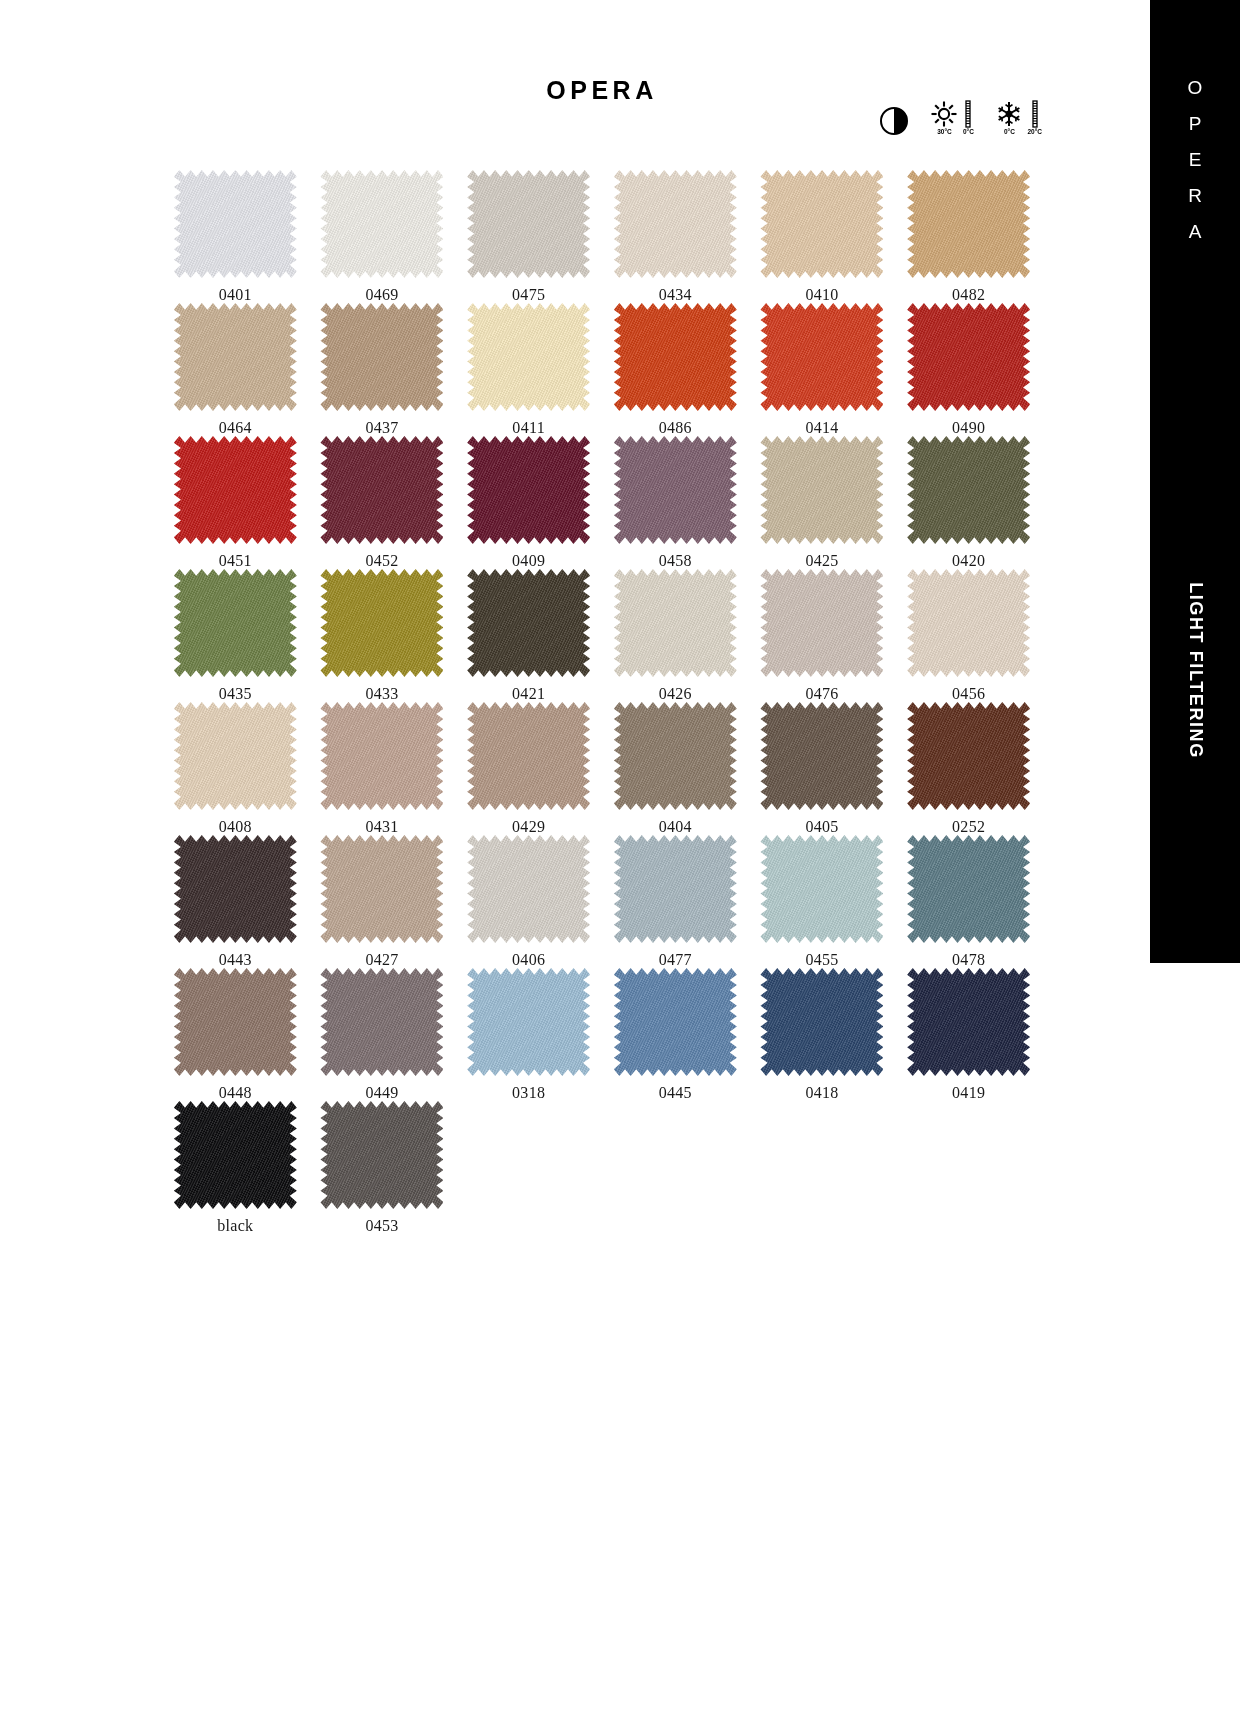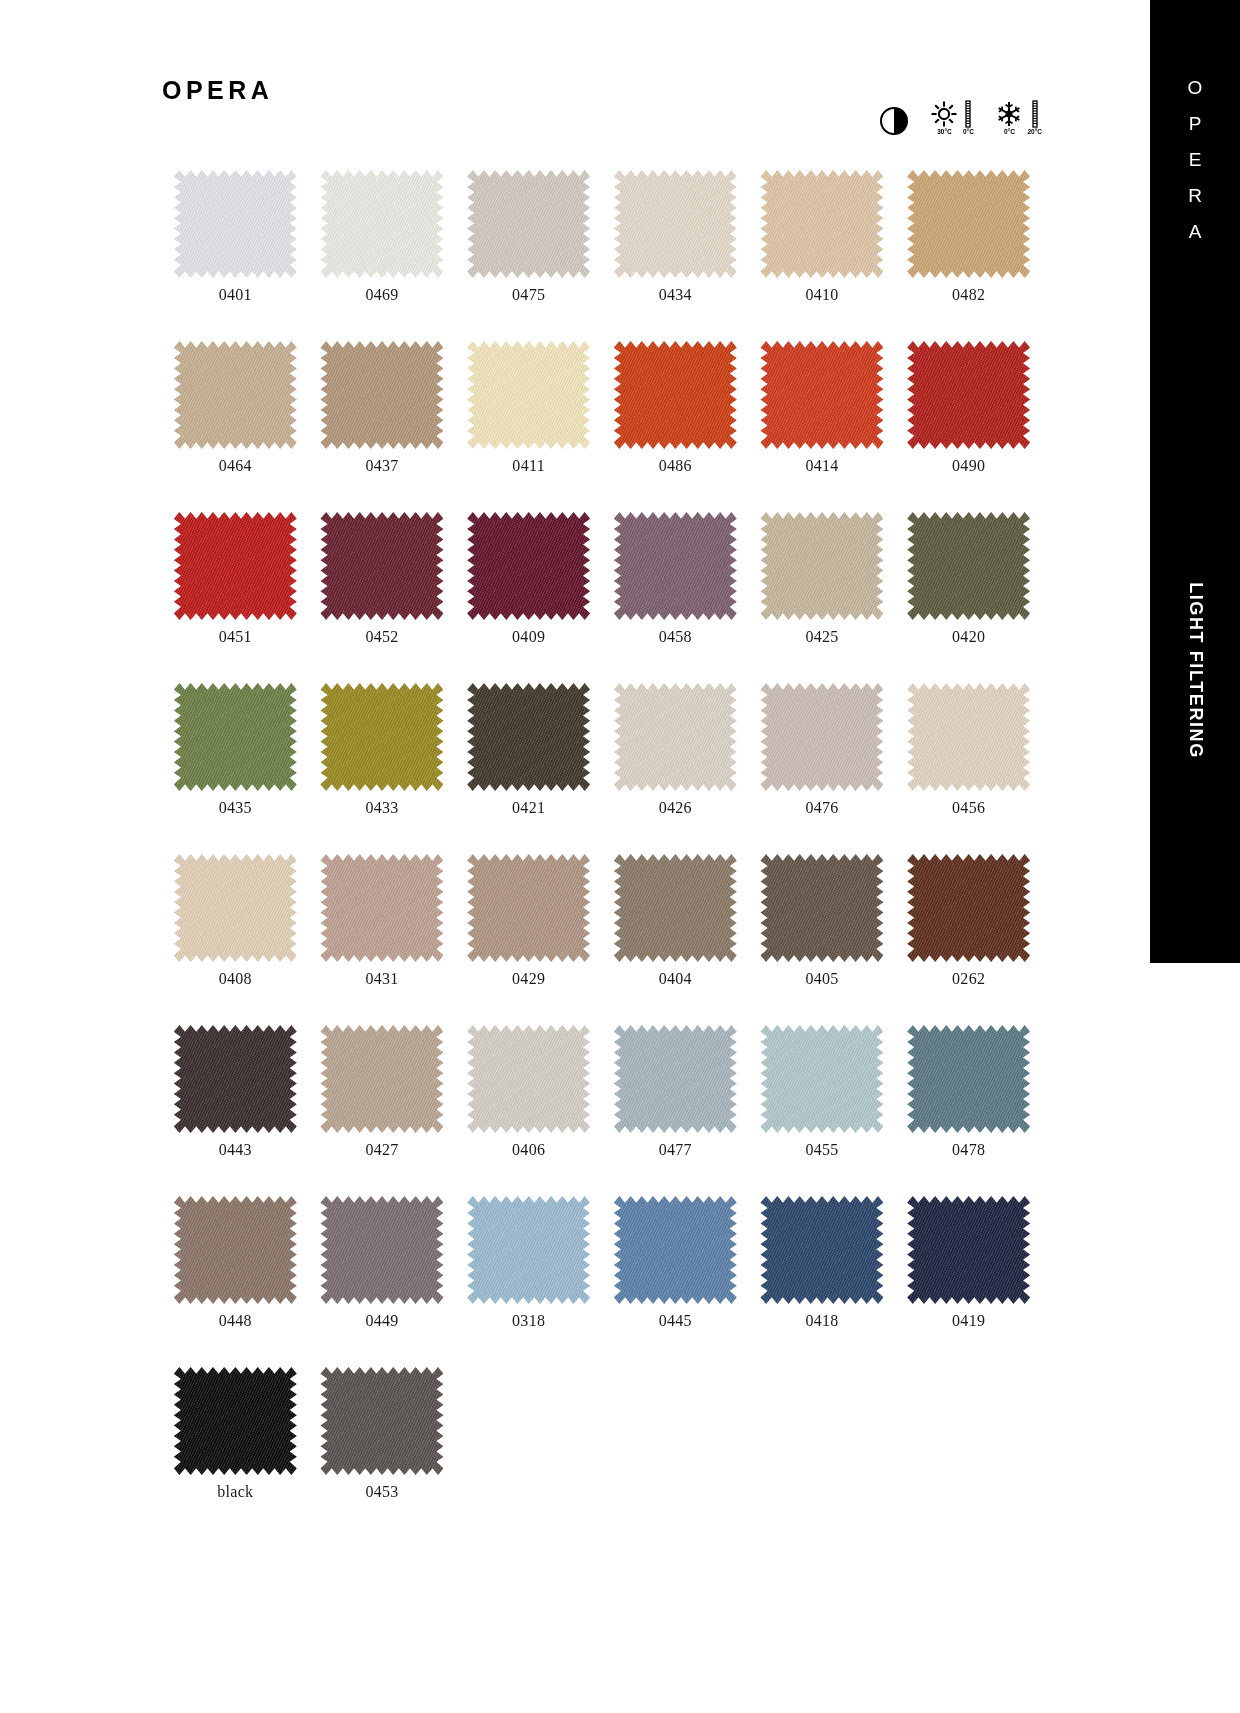--- a/index.html
+++ b/index.html
@@ -6,21 +6,21 @@
   body{
     width:1240px;height:1713px;
     background:#ffffff;
     font-family:"DejaVu Sans", sans-serif;
     position:relative;
     overflow:hidden;
   }
   .page{position:relative;width:1240px;height:1713px;}
 
   
-  .header{position:absolute;left:162px;top:78px;width:880px;height:60px;}
+  .header{position:absolute;left:162px;top:78px;width:880px;height:60px;text-align:center;}
   .title{
     font-family:"Liberation Sans", sans-serif;
     font-size:25px;font-weight:700;letter-spacing:4.5px;
     color:#000;line-height:1;
   }
   .subtitle{
     font-family:"Liberation Sans", sans-serif;
     font-size:17px;font-weight:400;letter-spacing:1.1px;
     color:#111;margin-top:10px;line-height:1;
   }
@@ -41,21 +41,20 @@
   }
   .ico-col{display:flex;flex-direction:column;align-items:center;}
   .ico-col .lbl{margin-top:1px;}
 
   
   .grid{
     position:absolute;left:162px;top:170px;
     width:880px;
     display:grid;
     grid-template-columns:repeat(6,1fr);
-    row-gap:38px;
   }
   .cell{display:flex;flex-direction:column;align-items:center;}
   .swatch-box{width:123px;height:108px;position:relative;}
   .swatch{
     width:100%;height:100%;
     
     -webkit-clip-path:polygon(
       0% 6.2%, 4.55% 0%, 9.1% 6.2%, 13.65% 0%, 18.2% 6.2%, 22.75% 0%,
       27.3% 6.2%, 31.85% 0%, 36.4% 6.2%, 40.95% 0%, 45.5% 6.2%, 50.05% 0%,
       54.6% 6.2%, 59.15% 0%, 63.7% 6.2%, 68.25% 0%, 72.8% 6.2%, 77.35% 0%,
@@ -404,21 +403,21 @@
       <div class="cell">
         <div class="swatch-box">
           <div class="swatch" style="background-color: rgb(101, 85, 72);"></div>
         </div>
         <div class="code">0405</div>
       </div>
       <div class="cell">
         <div class="swatch-box">
           <div class="swatch" style="background-color: rgb(95, 46, 29);"></div>
         </div>
-        <div class="code">0262</div>
+        <div class="code">0252</div>
       </div>
       <div class="cell">
         <div class="swatch-box">
           <div class="swatch" style="background-color: rgb(58, 44, 44);"></div>
         </div>
         <div class="code">0443</div>
       </div>
       <div class="cell">
         <div class="swatch-box">
           <div class="swatch" style="background-color: rgb(189, 166, 147);"></div>

